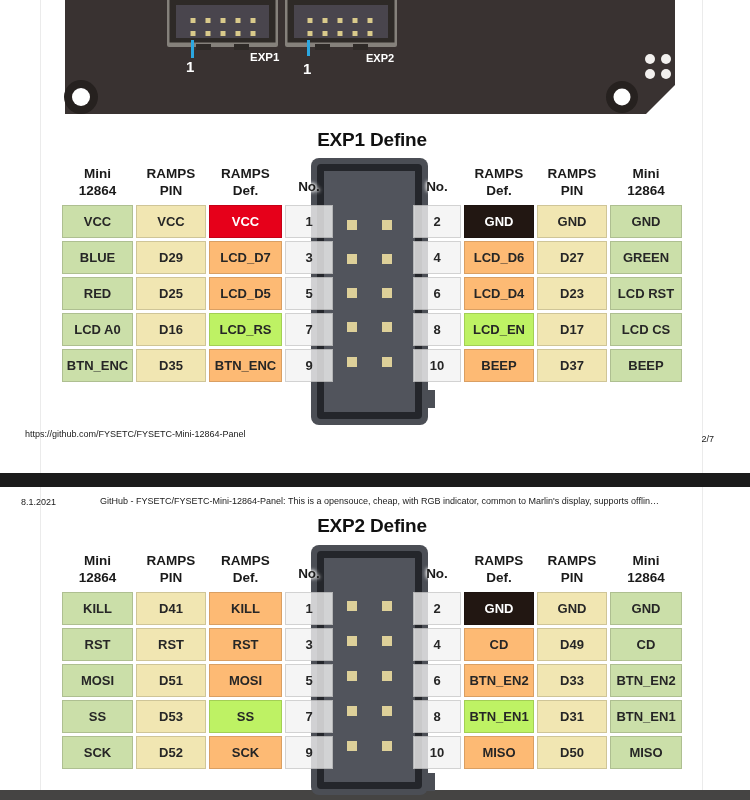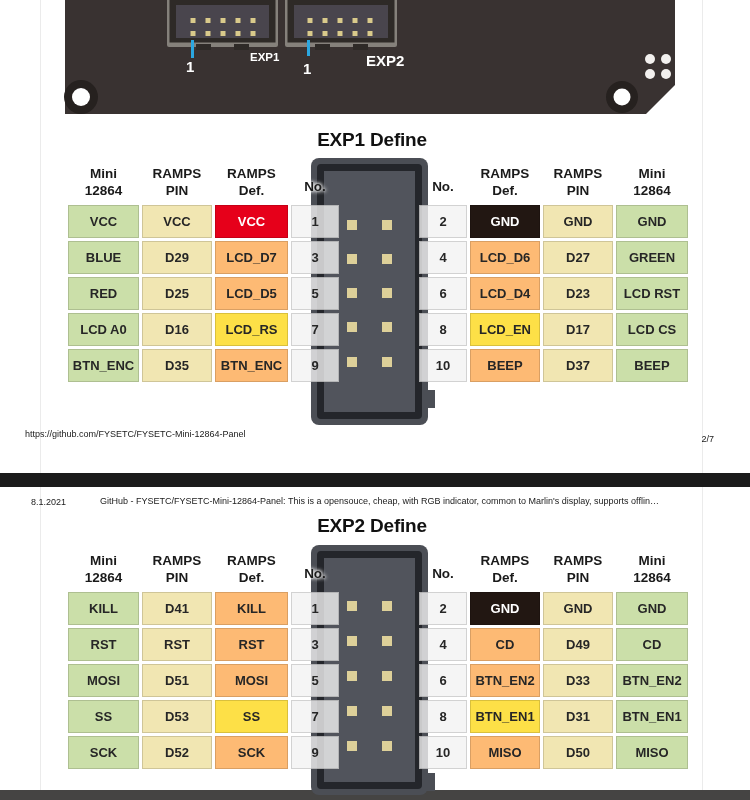--- a/index.html
+++ b/index.html
@@ -10,35 +10,35 @@
   .vline{position:absolute;top:0;bottom:0;width:1px;background:#ebebeb;z-index:0;}
 
   
   .pcb-wrap{position:absolute;left:0;top:0;width:621px;height:120px;z-index:1;}
   .pcb-label{position:absolute;color:#fff;font-weight:bold;z-index:2;}
 
   
   .tbl-title{position:absolute;left:62px;width:620px;text-align:center;
              font-size:19px;font-weight:bold;color:#111;z-index:2;letter-spacing:-0.2px;}
 
-  .grid{position:absolute;left:68px;display:grid;z-index:2;
+  .grid{position:absolute;left:62px;display:grid;z-index:2;
         grid-template-columns:71px 70px 73px 48px 74px 48px 70px 70px 72px;
         grid-template-rows:42px repeat(5,33px);
         column-gap:3px;row-gap:3px;}
   .hcell{display:flex;flex-direction:column;justify-content:flex-end;align-items:center;
          font-size:13.5px;font-weight:bold;color:#1a1a1a;line-height:1.25;padding-bottom:2px;}
   .hcell.no{justify-content:flex-end;padding-bottom:6px;
             text-shadow:0 0 3px #fff,0 0 4px #fff,0 0 5px #fff;}
   .cell{display:flex;align-items:center;justify-content:center;
         font-size:13px;font-weight:bold;color:#262626;
         border:1px solid rgba(0,0,0,0.14);box-sizing:border-box;}
   .c-mini{background:#cbdfa9;}
   .c-pin{background:#f1e6b2;}
   .c-def{background:#fdba74;}
-  .c-def.soft{background:#fde047;}
+  .c-def.soft{background:#bef264;}
   .c-def.red{background:#e6001a;color:#fff;}
   .c-def.black{background:#221712;color:#fff;}
   .c-no{background:rgba(243,243,243,0.8);}
   .c-gap{border:none;background:transparent;}
 
   
   .connector{position:absolute;width:117px;background:#4b4e55;border-radius:8px;z-index:1;}
   .connector .frame{position:absolute;left:6px;right:6px;top:6px;bottom:6px;
                     border:7px solid #24262b;background:#51545c;border-radius:4px;}
   .connector .notch{position:absolute;right:-7px;width:9px;height:18px;background:#4b4e55;}
@@ -107,21 +107,21 @@
           <rect x="322.5" y="31" width="5" height="5"></rect>
         <rect x="337.5" y="31" width="5" height="5"></rect>
           <rect x="352.5" y="31" width="5" height="5"></rect>
         <rect x="367.5" y="31" width="5" height="5"></rect>
       </g>
 
       <rect x="191" y="40" width="3" height="18" fill="#2ba7e0"></rect>
       <rect x="307" y="40" width="3" height="16" fill="#2ba7e0"></rect>
     </svg>
     <div class="pcb-label" style="left:250px;top:51px;font-size:11.5px;">EXP1</div>
-    <div class="pcb-label" style="left:366px;top:52px;font-size:15px;">EXP2</div>
+    <div class="pcb-label" style="left:366px;top:52px;font-size:11px;">EXP2</div>
     <div class="pcb-label" style="left:186px;top:58px;font-size:15px;">1</div>
     <div class="pcb-label" style="left:303px;top:60px;font-size:15px;">1</div>
   </div>
 
   <div class="tbl-title" style="top:129px;">EXP1 Define</div>
 
   <div class="connector" id="conn1" style="left:311px;top:158px;height:267px;">
     <div class="frame"></div>
     <div class="notch" style="top:232px;"></div>
   <div class="pin" style="top: 62px; left: 36px;"></div>
@@ -209,21 +209,21 @@
       <div class="cell c-def">BEEP</div>
       <div class="cell c-pin">D37</div>
       <div class="cell c-mini">BEEP</div>
     </div>
 
   <div class="smalltext" style="left:25px;top:429px;">https://github.com/FYSETC/FYSETC-Mini-12864-Panel</div>
   <div class="smalltext" style="right:36px;top:434px;margin-left:28px;">2/7</div>
 
   <div class="separator" style="top:473px;"></div>
 
-  <div class="smalltext" style="left:31px;top:497px;">8.1.2021</div>
+  <div class="smalltext" style="left:21px;top:497px;">8.1.2021</div>
   <div class="smalltext" style="left:100px;top:496px;width:645px;overflow:hidden;">GitHub - FYSETC/FYSETC-Mini-12864-Panel: This is a opensouce, cheap, with RGB indicator, common to Marlin's display, supports offlin…</div>
 
   <div class="tbl-title" style="top:515px;">EXP2 Define</div>
 
   <div class="connector" id="conn2" style="left:311px;top:545px;height:250px;">
     <div class="frame"></div>
     <div class="notch" style="top:228px;"></div>
   <div class="pin" style="top: 56px; left: 36px;"></div>
       <div class="pin" style="top: 56px; left: 71px;"></div>
       <div class="pin" style="top: 91px; left: 36px;"></div>

